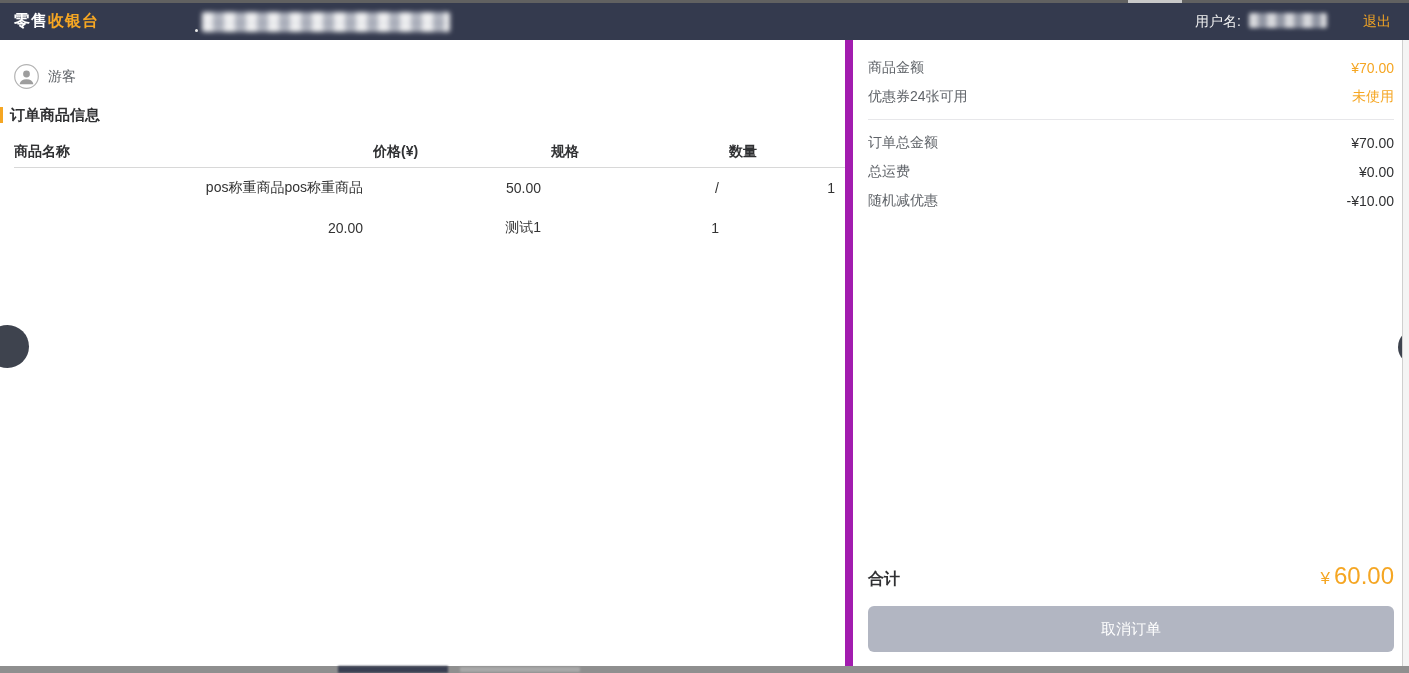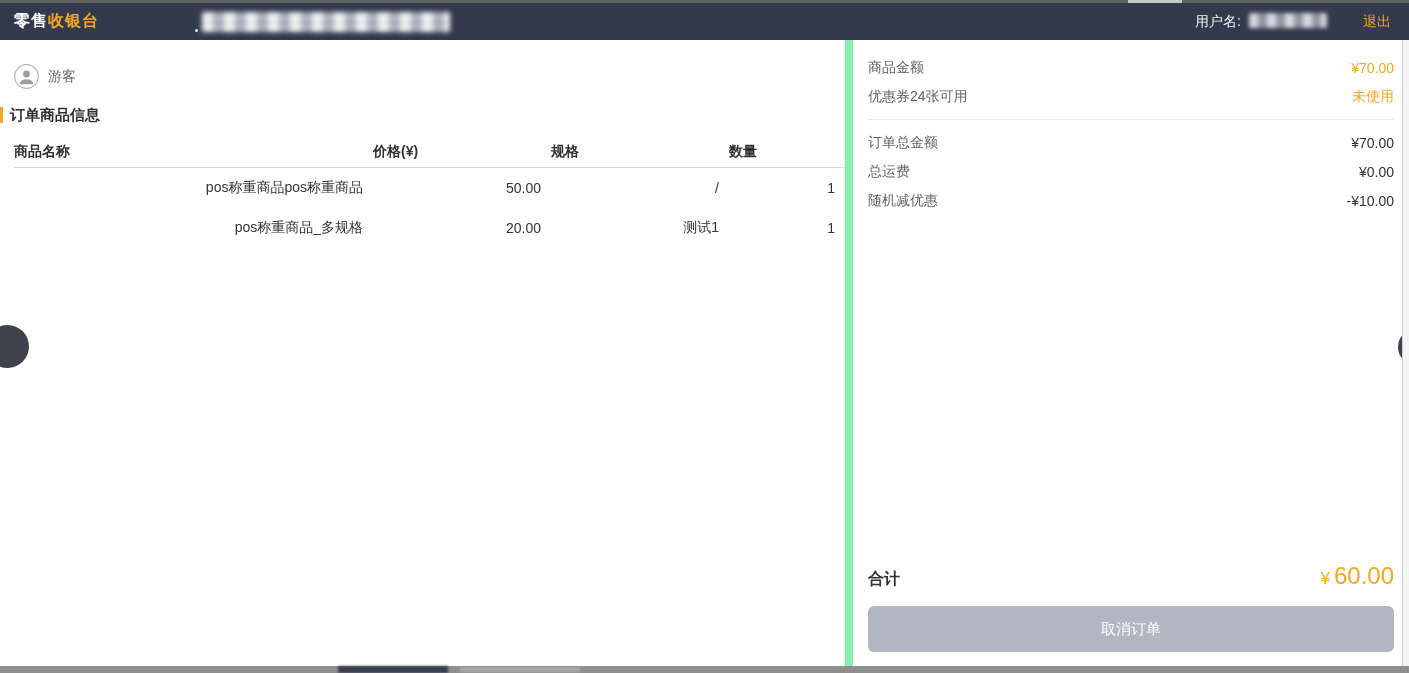--- a/index.html
+++ b/index.html
@@ -1,18 +1,18 @@
 <!DOCTYPE html>
 <html><head>
 <meta charset="utf-8">
 <style>
   * { margin:0; padding:0; box-sizing:border-box; }
   html,body { background:#ffffff; }
   body { font-family:"Liberation Sans","DejaVu Sans",sans-serif; }
-  .app { position:relative; width:1409px; height:673px; background:#86efac; overflow:hidden; }
+  .app { position:relative; width:1409px; height:673px; background:#a21caf; overflow:hidden; }
 
   
   .top-strip { position:absolute; left:0; top:0; width:1409px; height:3px; background:#616161; }
   .top-strip-tab { position:absolute; left:1128px; top:0; width:54px; height:5px; background:#c9c9c9; border-radius:0 0 2px 2px; }
 
   
   .navbar { position:absolute; left:0; top:3px; width:1409px; height:37px; background:#343a4e; display:flex; align-items:center; }
   .brand { margin-left:14px; font-size:16px; font-weight:bold; letter-spacing:1px; }
   .brand .w { color:#ffffff; }
   .brand .o { color:#f5a623; }
@@ -117,21 +117,20 @@
         <div class="cell">规格</div>
         <div class="cell">数量</div>
       </div>
       <div class="trow data">
         <div class="cell">pos称重商品pos称重商品</div>
         <div class="cell">50.00</div>
         <div class="cell">/</div>
         <div class="cell">1</div>
       </div>
       <div class="trow data">
-        <div class="cell">pos称重商品_多规格</div>
         <div class="cell">20.00</div>
         <div class="cell">测试1</div>
         <div class="cell">1</div>
       </div>
     </div>
   </div>
 
   <div class="right-panel">
     <div class="summary">
       <div class="srow">

